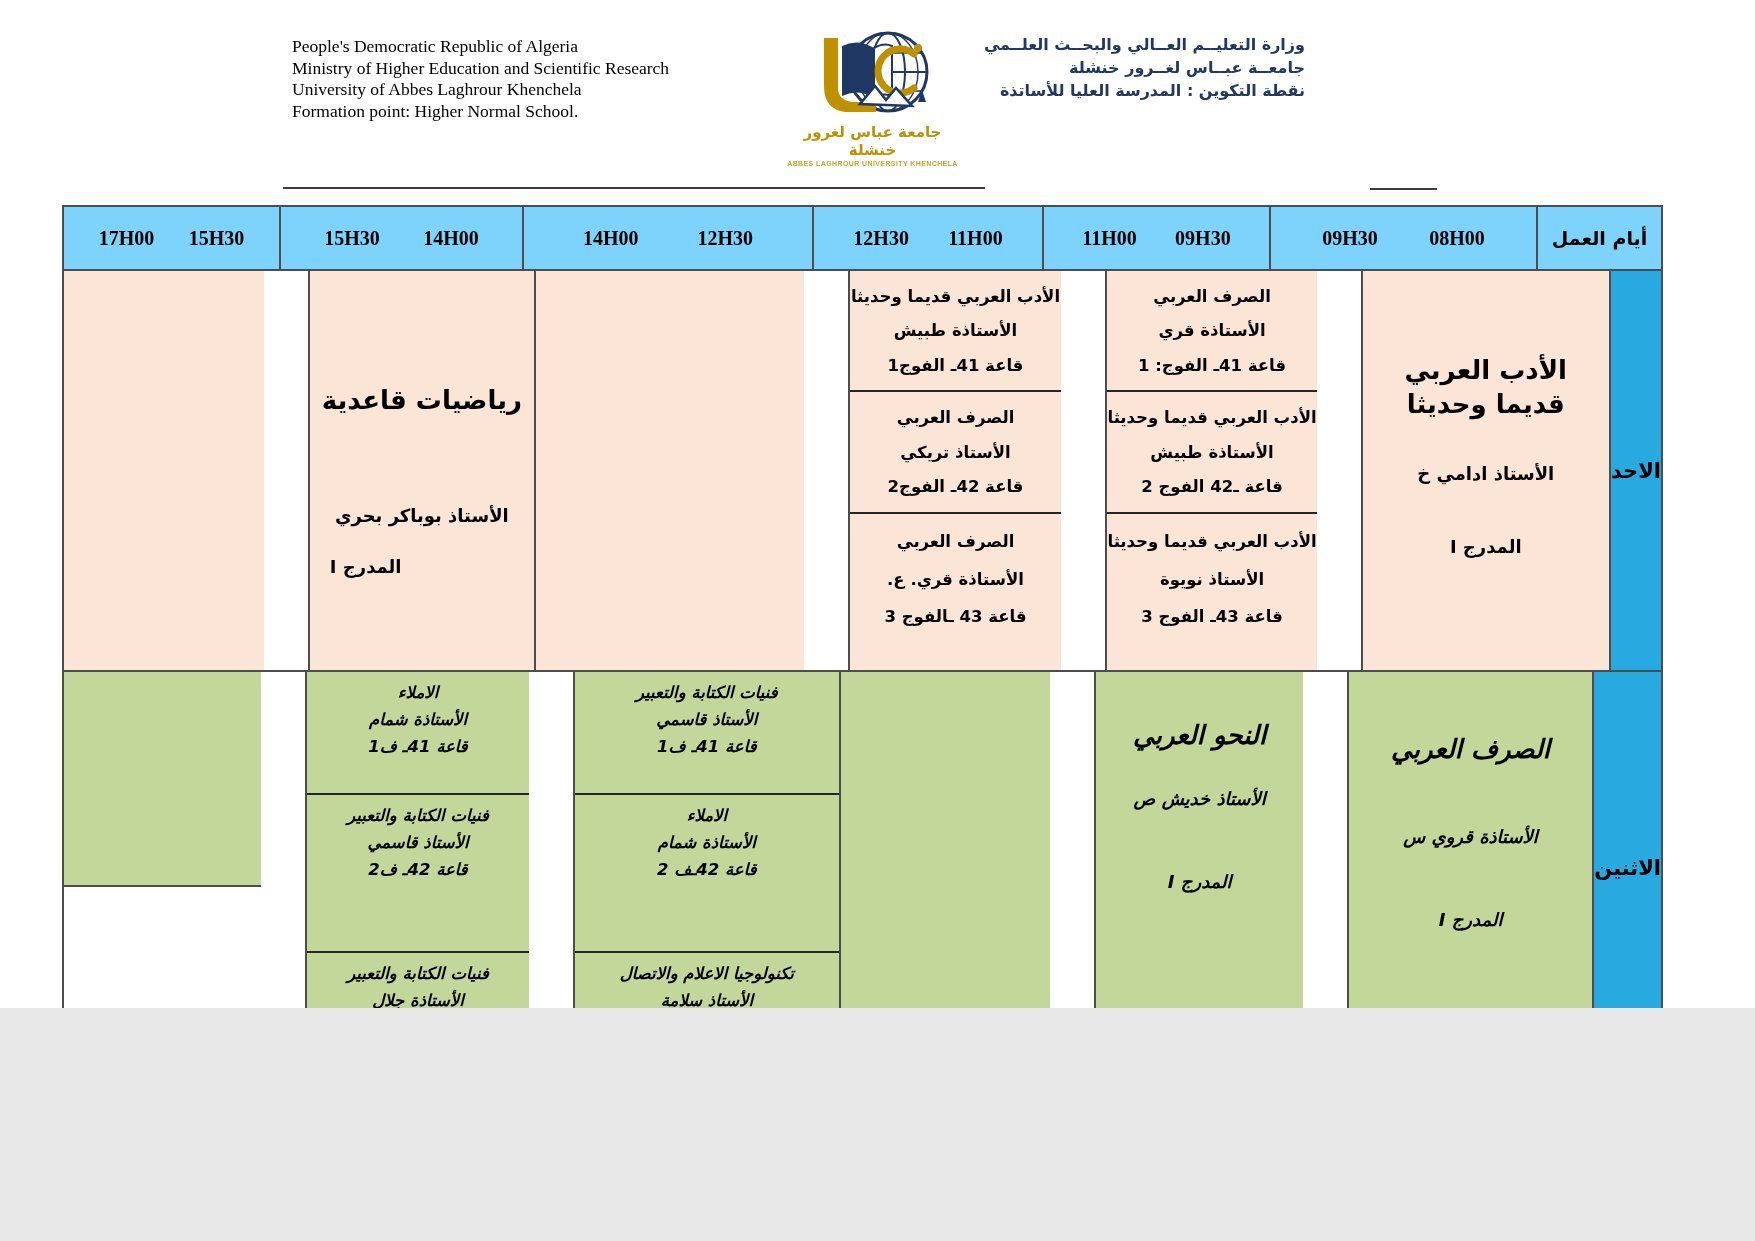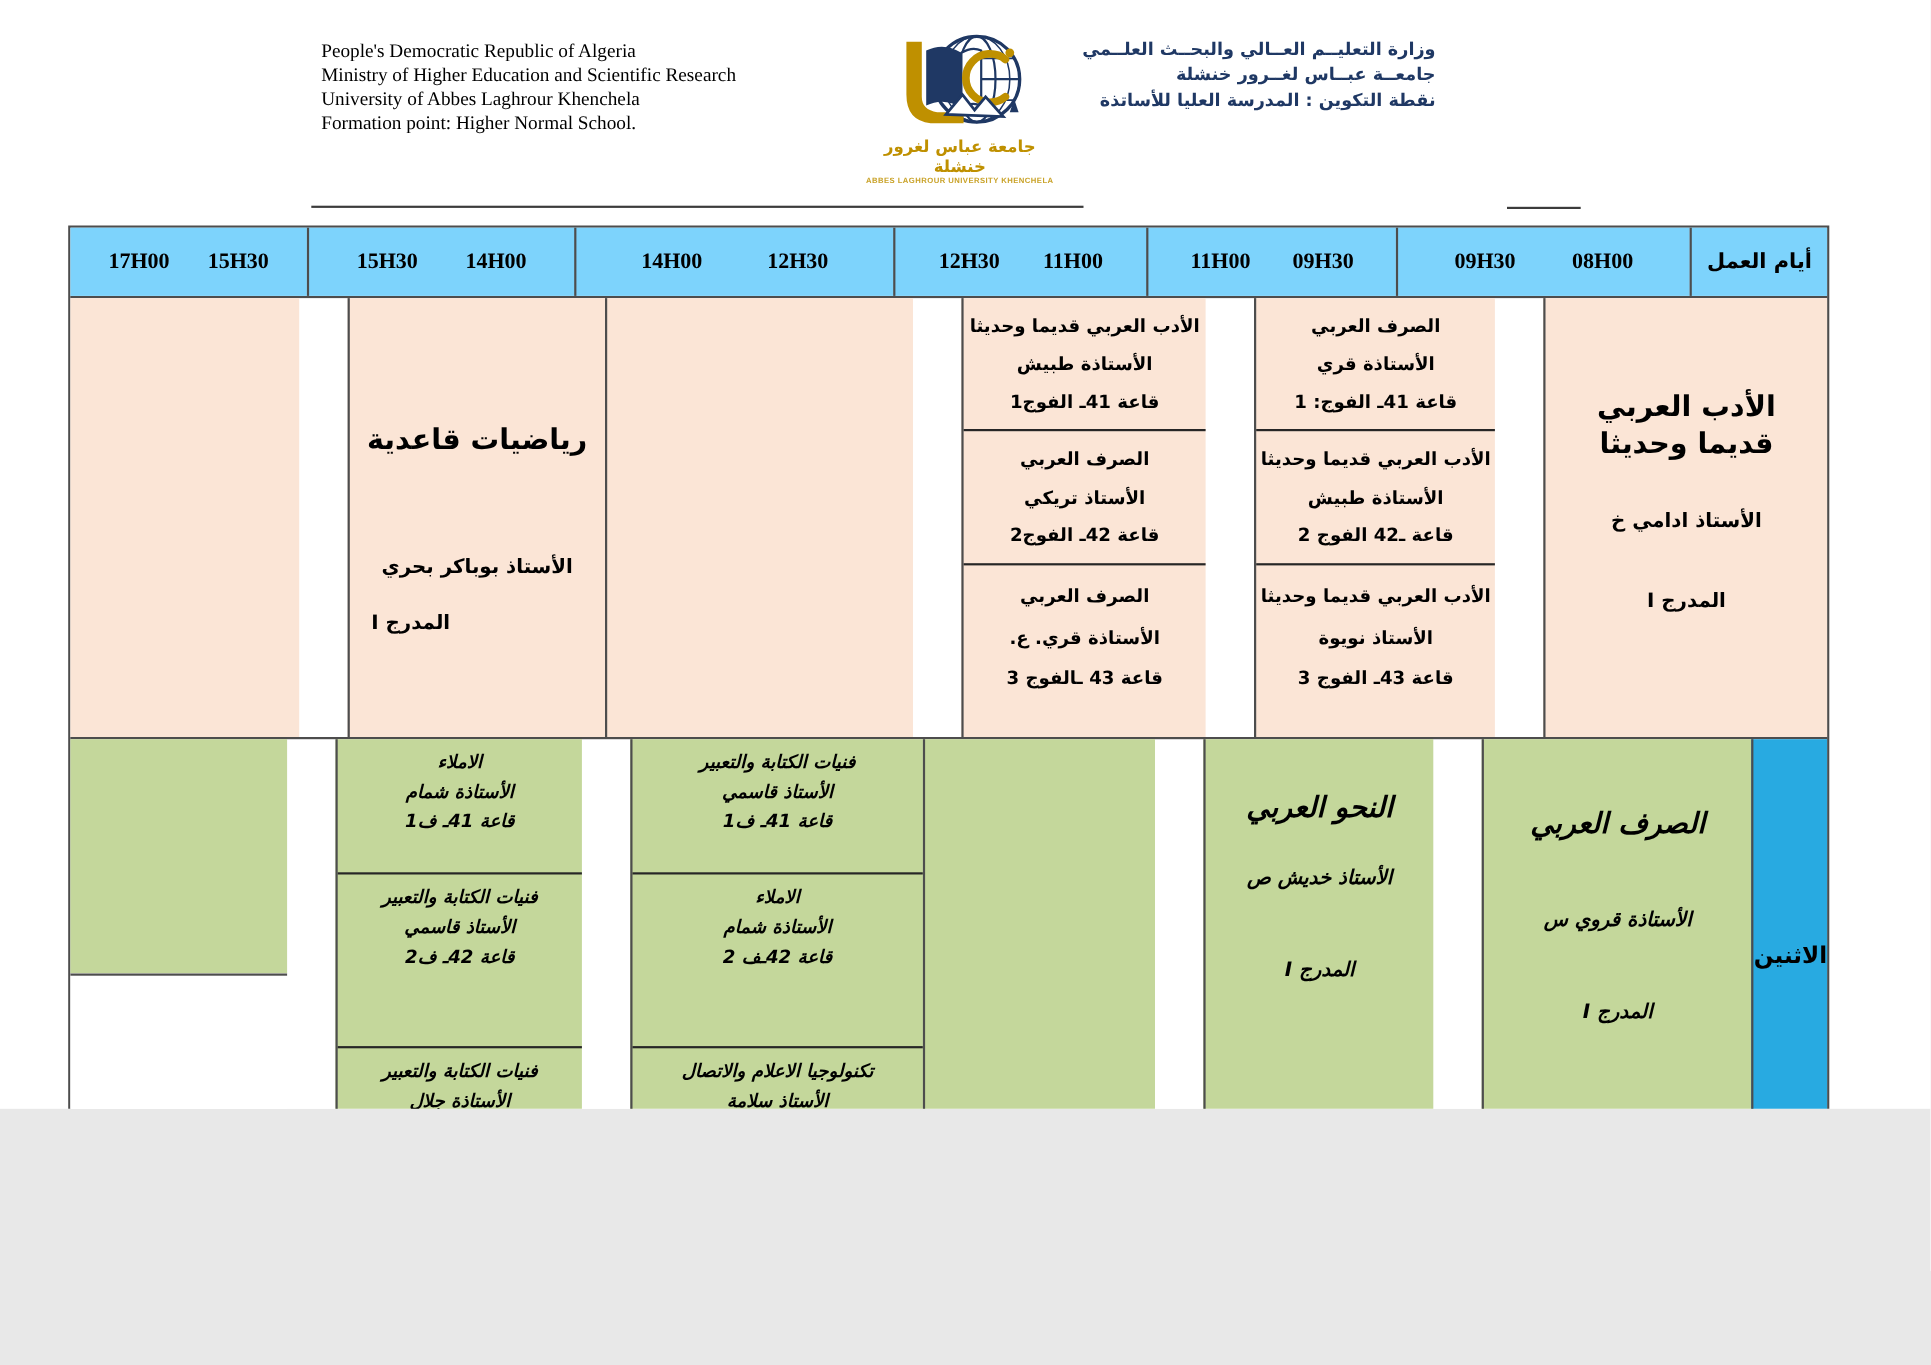--- a/index.html
+++ b/index.html
@@ -203,20 +203,21 @@
           <div>قاعة 43ـ الفوج 3</div>
         </div>
       </div>
 
       <div class="cell c6 bg ar big-cell sun-c6">
         <div class="big-subject">الأدب العربي قديما وحديثا</div>
         <div class="big-teacher">الأستاذ ادامي خ</div>
         <div class="big-room">المدرج  I</div>
       </div>
 
+      <div class="cell c7 day-cell">الاحد</div>
     </div>
 
     <div class="t-row t-mon">
       <div class="cell c1">
         <div class="half-top"></div>
         <div class="half-bot"></div>
       </div>
 
       <div class="cell c2 bg ar">
         <div class="sub mon-sub1">

